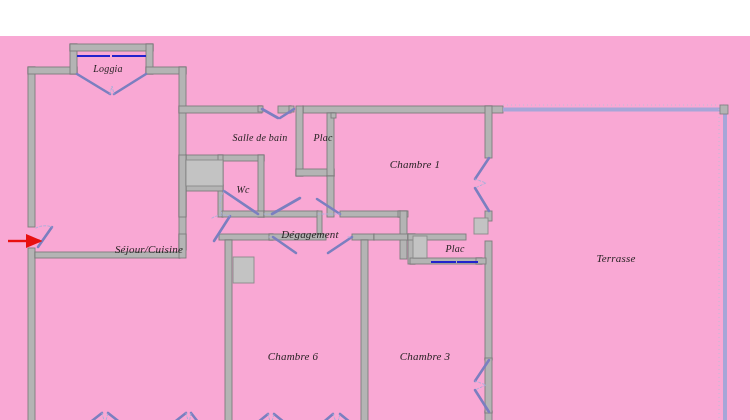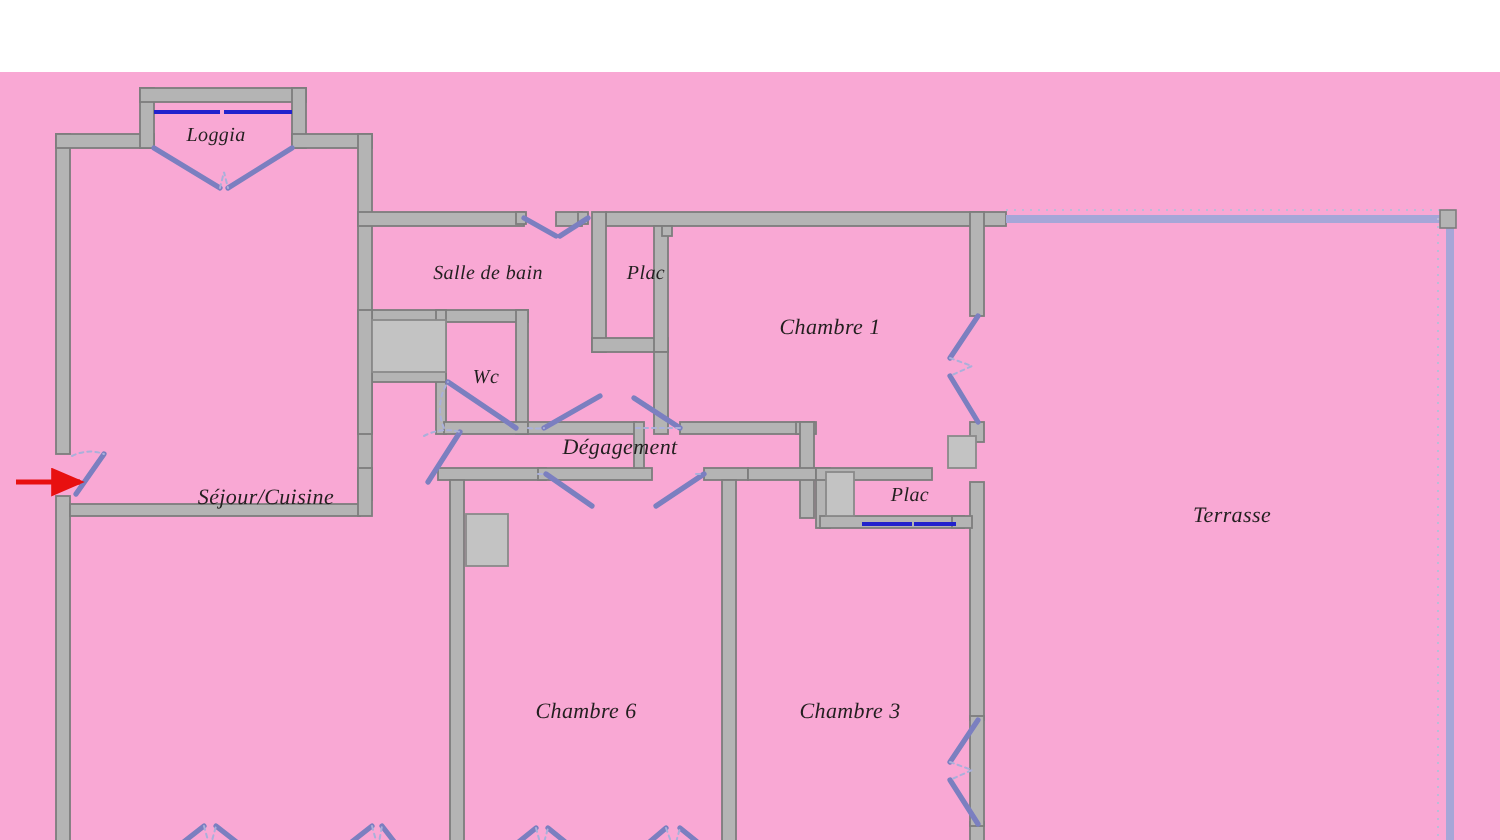--- a/index.html
+++ b/index.html
@@ -218,33 +218,33 @@
         <marker id="arrowhead" markerWidth="7" markerHeight="7" refX="6" refY="3" orient="auto">
           <polygon points="0 0, 7 3, 0 6" fill="#e81010"></polygon>
         </marker>
       </defs>
       <line x1="8" y1="205" x2="40" y2="205" stroke="#e81010" stroke-width="2.4" marker-end="url(#arrowhead)"></line>
     </g>
   </svg>
 
   <div class="room-label lbl-md" style="left:108px; top:32px;">Loggia</div>
 
-  <div class="room-label lbl-md" style="left:244px; top:101px;">Salle de bain</div>
+  <div class="room-label lbl-md" style="left:260px; top:101px;">Salle de bain</div>
 
   <div class="room-label lbl-md" style="left:243px; top:153px;text-align:center;">Wc</div>
 
   <div class="room-label lbl-md" style="left:323px; top:101px;">Plac</div>
 
   <div class="room-label lbl-lg" style="left:415px; top:128px;">Chambre 1</div>
 
-  <div class="room-label lbl-lg" style="left:310px; top:188px;">Dégagement</div>
+  <div class="room-label lbl-lg" style="left:310px; top:198px;">Dégagement</div>
 
   <div class="room-label lbl-md" style="left:455px; top:212px;">Plac</div>
 
-  <div class="room-label lbl-lg" style="left:133px; top:213px;">Séjour/Cuisine</div>
+  <div class="room-label lbl-lg" style="left:149px; top:213px;">Séjour/Cuisine</div>
 
   <div class="room-label lbl-lg" style="left:293px; top:320px;">Chambre 6</div>
 
   <div class="room-label lbl-lg" style="left:425px; top:320px;">Chambre 3</div>
 
   <div class="room-label lbl-lg" style="left:616px; top:222px;">Terrasse</div>
 
 </div>
 
 </body></html>

